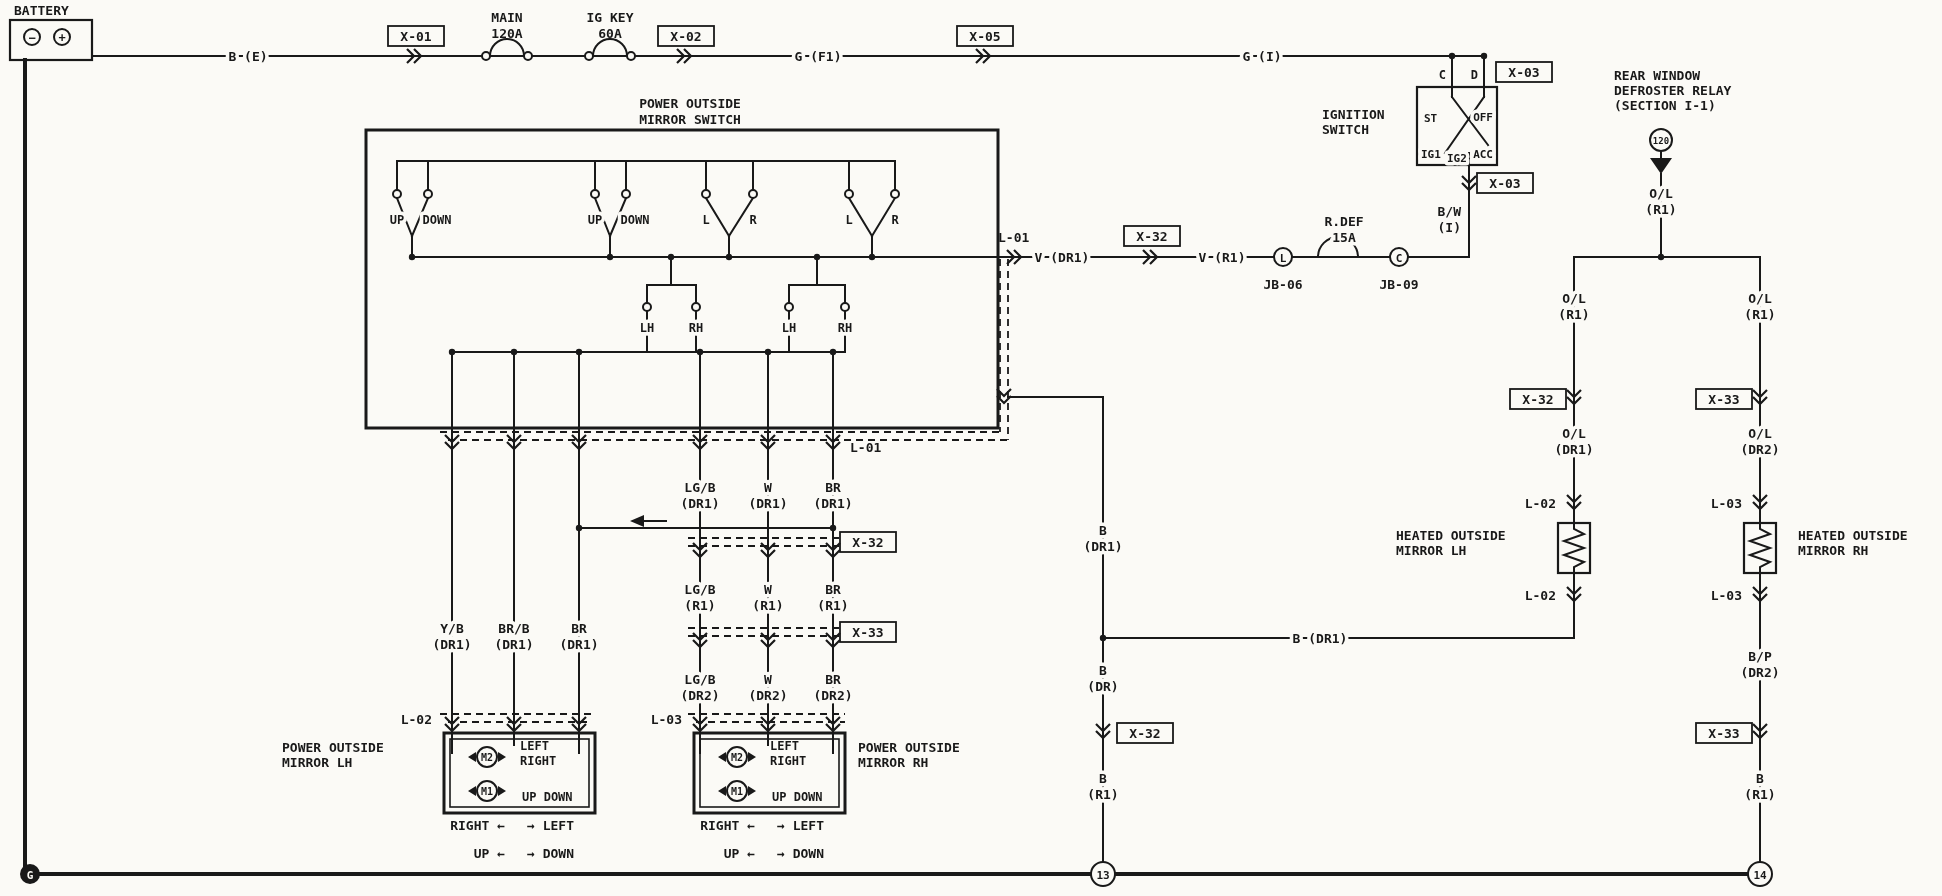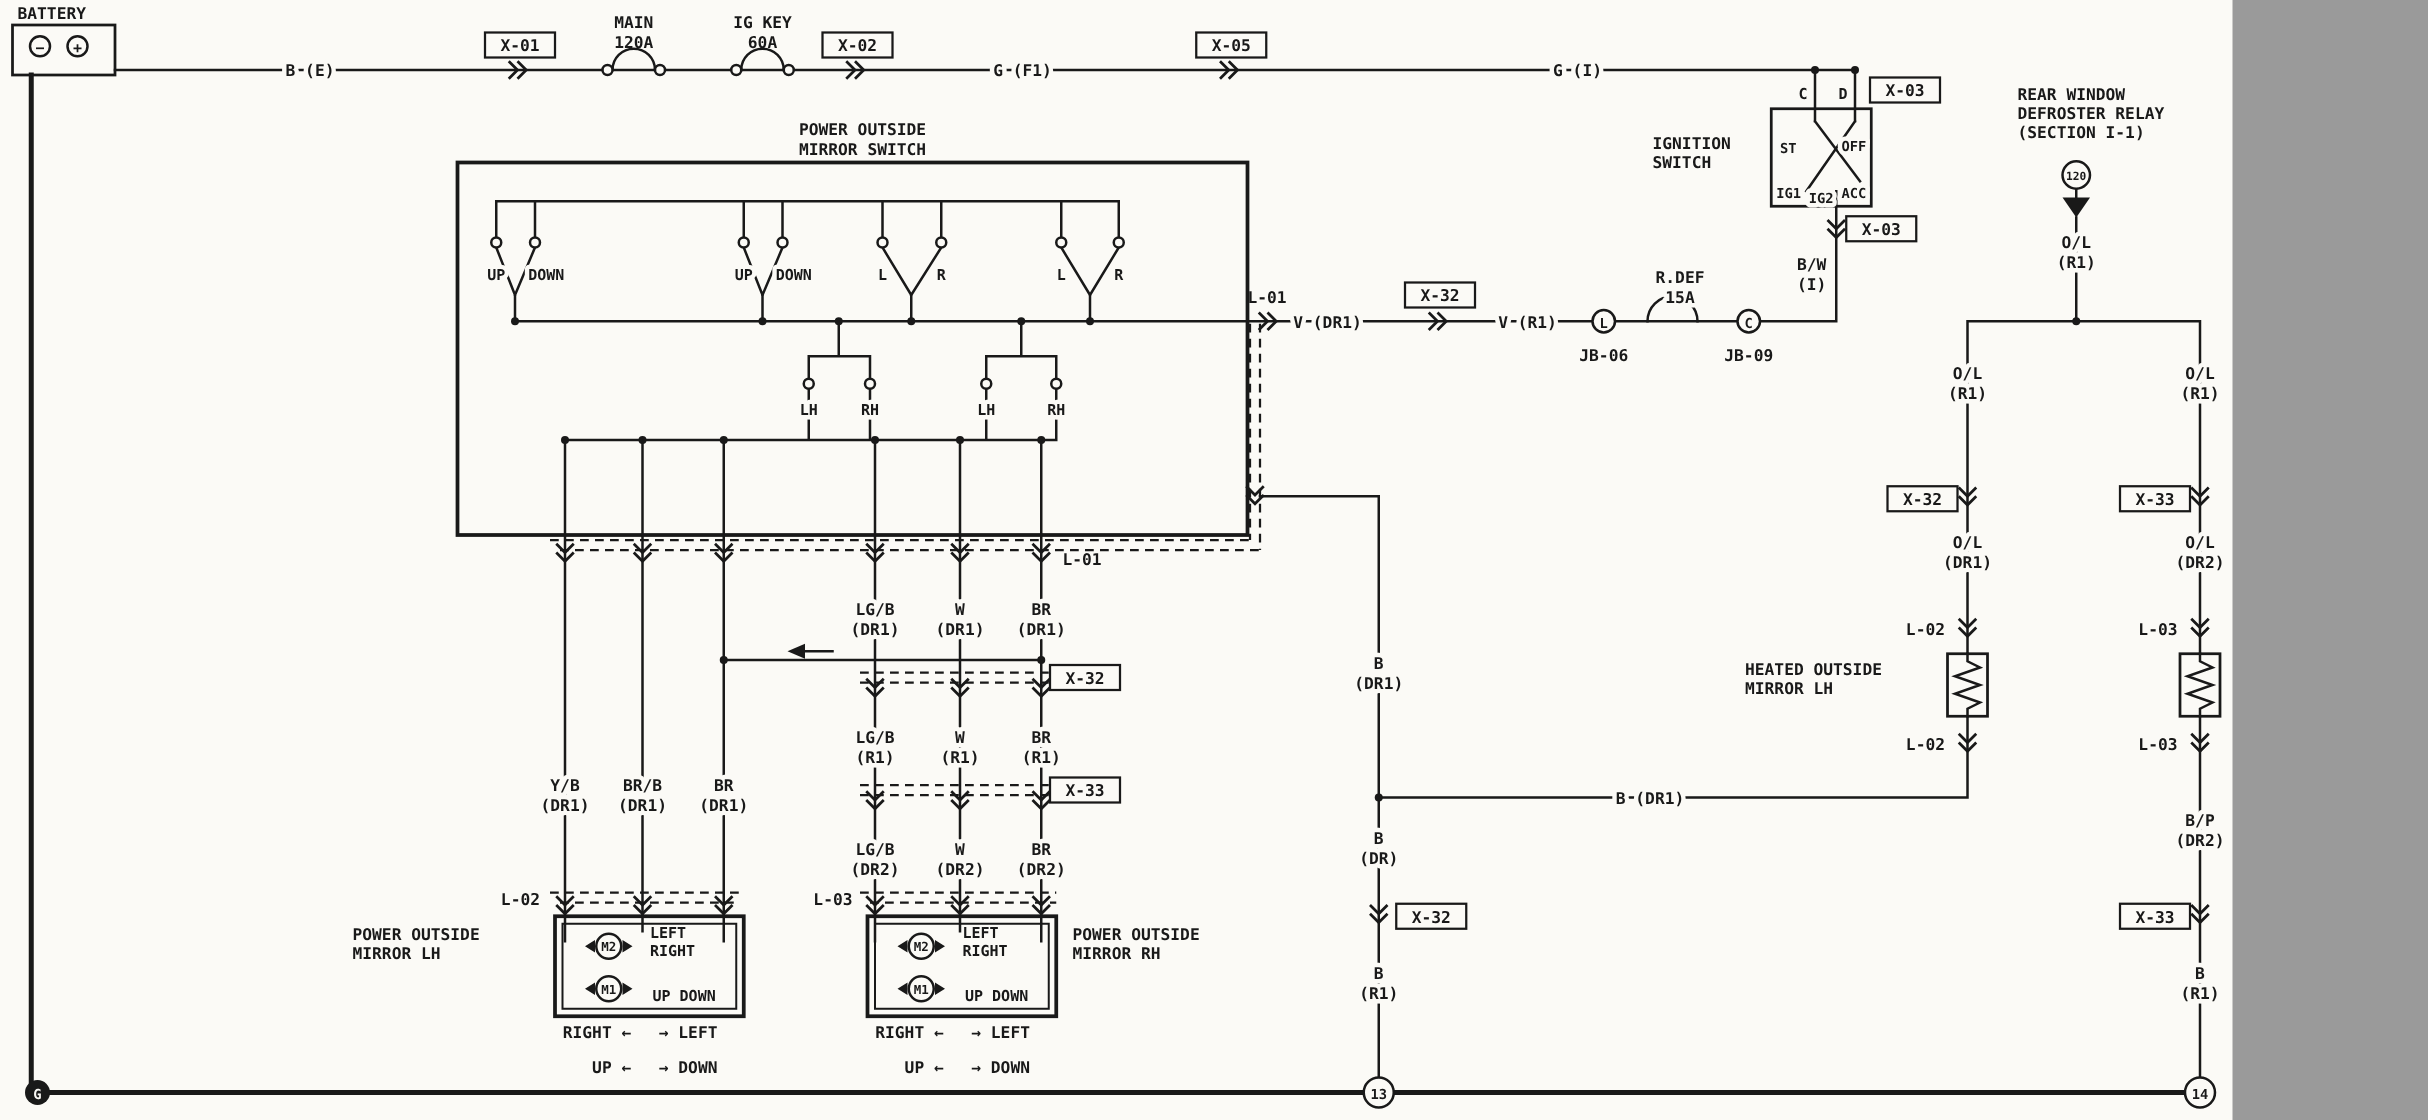--- a/index.html
+++ b/index.html
@@ -1,16 +1,16 @@
 <!DOCTYPE html>
 <html><head>
 <meta charset="utf-8">
 <style>
   html,body{margin:0;padding:0;background:#9a9a9a;}
-  .stage{width:1786px;height:896px;background:#fbfaf6;position:relative;overflow:hidden;}
+  .stage{width:1942px;height:896px;background:#fbfaf6;position:relative;overflow:hidden;}
   svg{display:block}
   .w{stroke:#191919;stroke-width:2;fill:none;stroke-linecap:square}
   .thick{stroke:#191919;stroke-width:4;fill:none;stroke-linecap:square}
   .dash{stroke:#191919;stroke-width:1.8;fill:none;stroke-dasharray:7 5}
   .box{stroke:#191919;stroke-width:3;fill:none}
   .box2{stroke:#191919;stroke-width:1.6;fill:none}
   .rb{stroke:#191919;stroke-width:2.2;fill:none}
   .cbox{stroke:#191919;stroke-width:1.8;fill:#fbfaf6}
   .term{fill:#fbfaf6;stroke:#191919;stroke-width:2}
   .node{fill:#191919;stroke:none}

